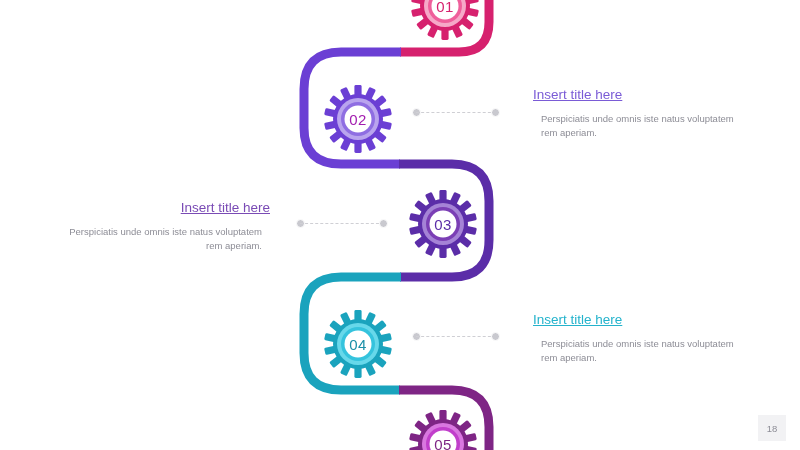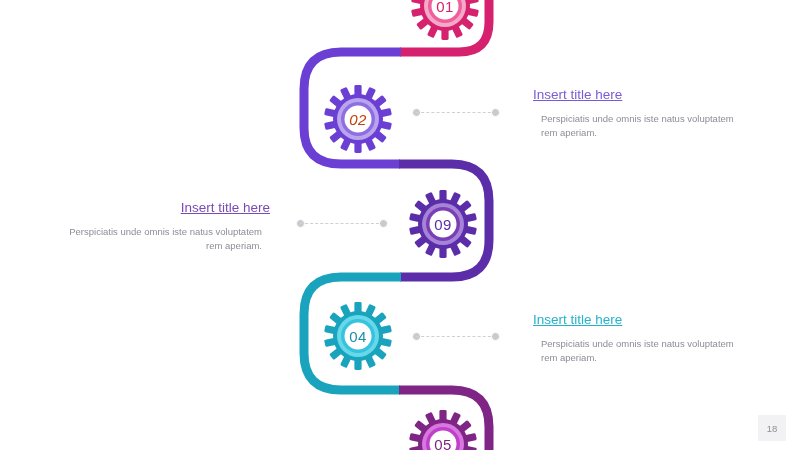--- a/index.html
+++ b/index.html
@@ -227,21 +227,21 @@
           <g transform="rotate(334.2)">
               <rect x="-3.6" y="-34" width="7.2" height="11" rx="1.4" fill="#6b3fd4"></rect>
             </g>
         </g>
         <circle r="25" fill="#6b3fd4"></circle>
         <circle r="21" fill="#b9a4ee"></circle>
         <circle r="17" fill="#8f6ee2"></circle>
         <circle r="13.5" fill="#ffffff"></circle>
       </g>
     </svg>
-    <div class="gear-num" style="color:#c2410c;font-style:italic;">02</div>
+    <div class="gear-num" style="color:#a21caf;">02</div>
   </div>
 
   <div class="gear" style="left:409px; top:190px;">
     <svg viewBox="0 0 68 68" xmlns="http://www.w3.org/2000/svg">
       <g transform="translate(34,34)">
         <g>
           <g>
               <rect x="-3.6" y="-34" width="7.2" height="11" rx="1.4" fill="#5b2da8"></rect>
             </g>
           <g transform="rotate(25.7)">
@@ -283,24 +283,24 @@
           <g transform="rotate(334.2)">
               <rect x="-3.6" y="-34" width="7.2" height="11" rx="1.4" fill="#5b2da8"></rect>
             </g>
         </g>
         <circle r="25" fill="#5b2da8"></circle>
         <circle r="21" fill="#a583d6"></circle>
         <circle r="17" fill="#7b3fb5"></circle>
         <circle r="13.5" fill="#ffffff"></circle>
       </g>
     </svg>
-    <div class="gear-num" style="color:#5b2da8;">09</div>
-  </div>
-
-  <div class="gear" style="left:324px; top:302px;">
+    <div class="gear-num" style="color:#5b2da8;">03</div>
+  </div>
+
+  <div class="gear" style="left:324px; top:310px;">
     <svg viewBox="0 0 68 68" xmlns="http://www.w3.org/2000/svg">
       <g transform="translate(34,34)">
         <g>
           <g>
               <rect x="-3.6" y="-34" width="7.2" height="11" rx="1.4" fill="#1aa3bd"></rect>
             </g>
           <g transform="rotate(25.7)">
               <rect x="-3.6" y="-34" width="7.2" height="11" rx="1.4" fill="#1aa3bd"></rect>
             </g>
           <g transform="rotate(51.4)">

